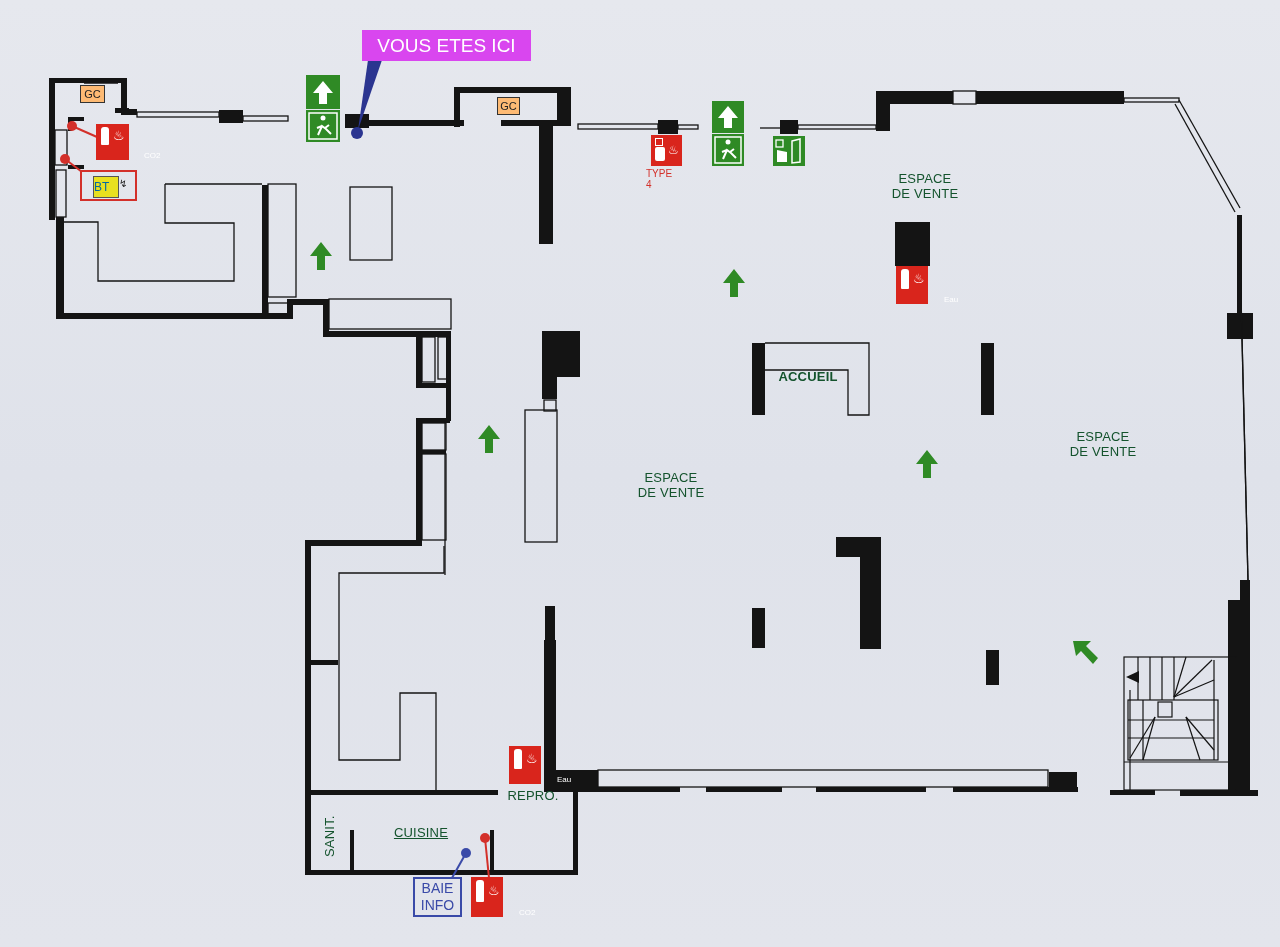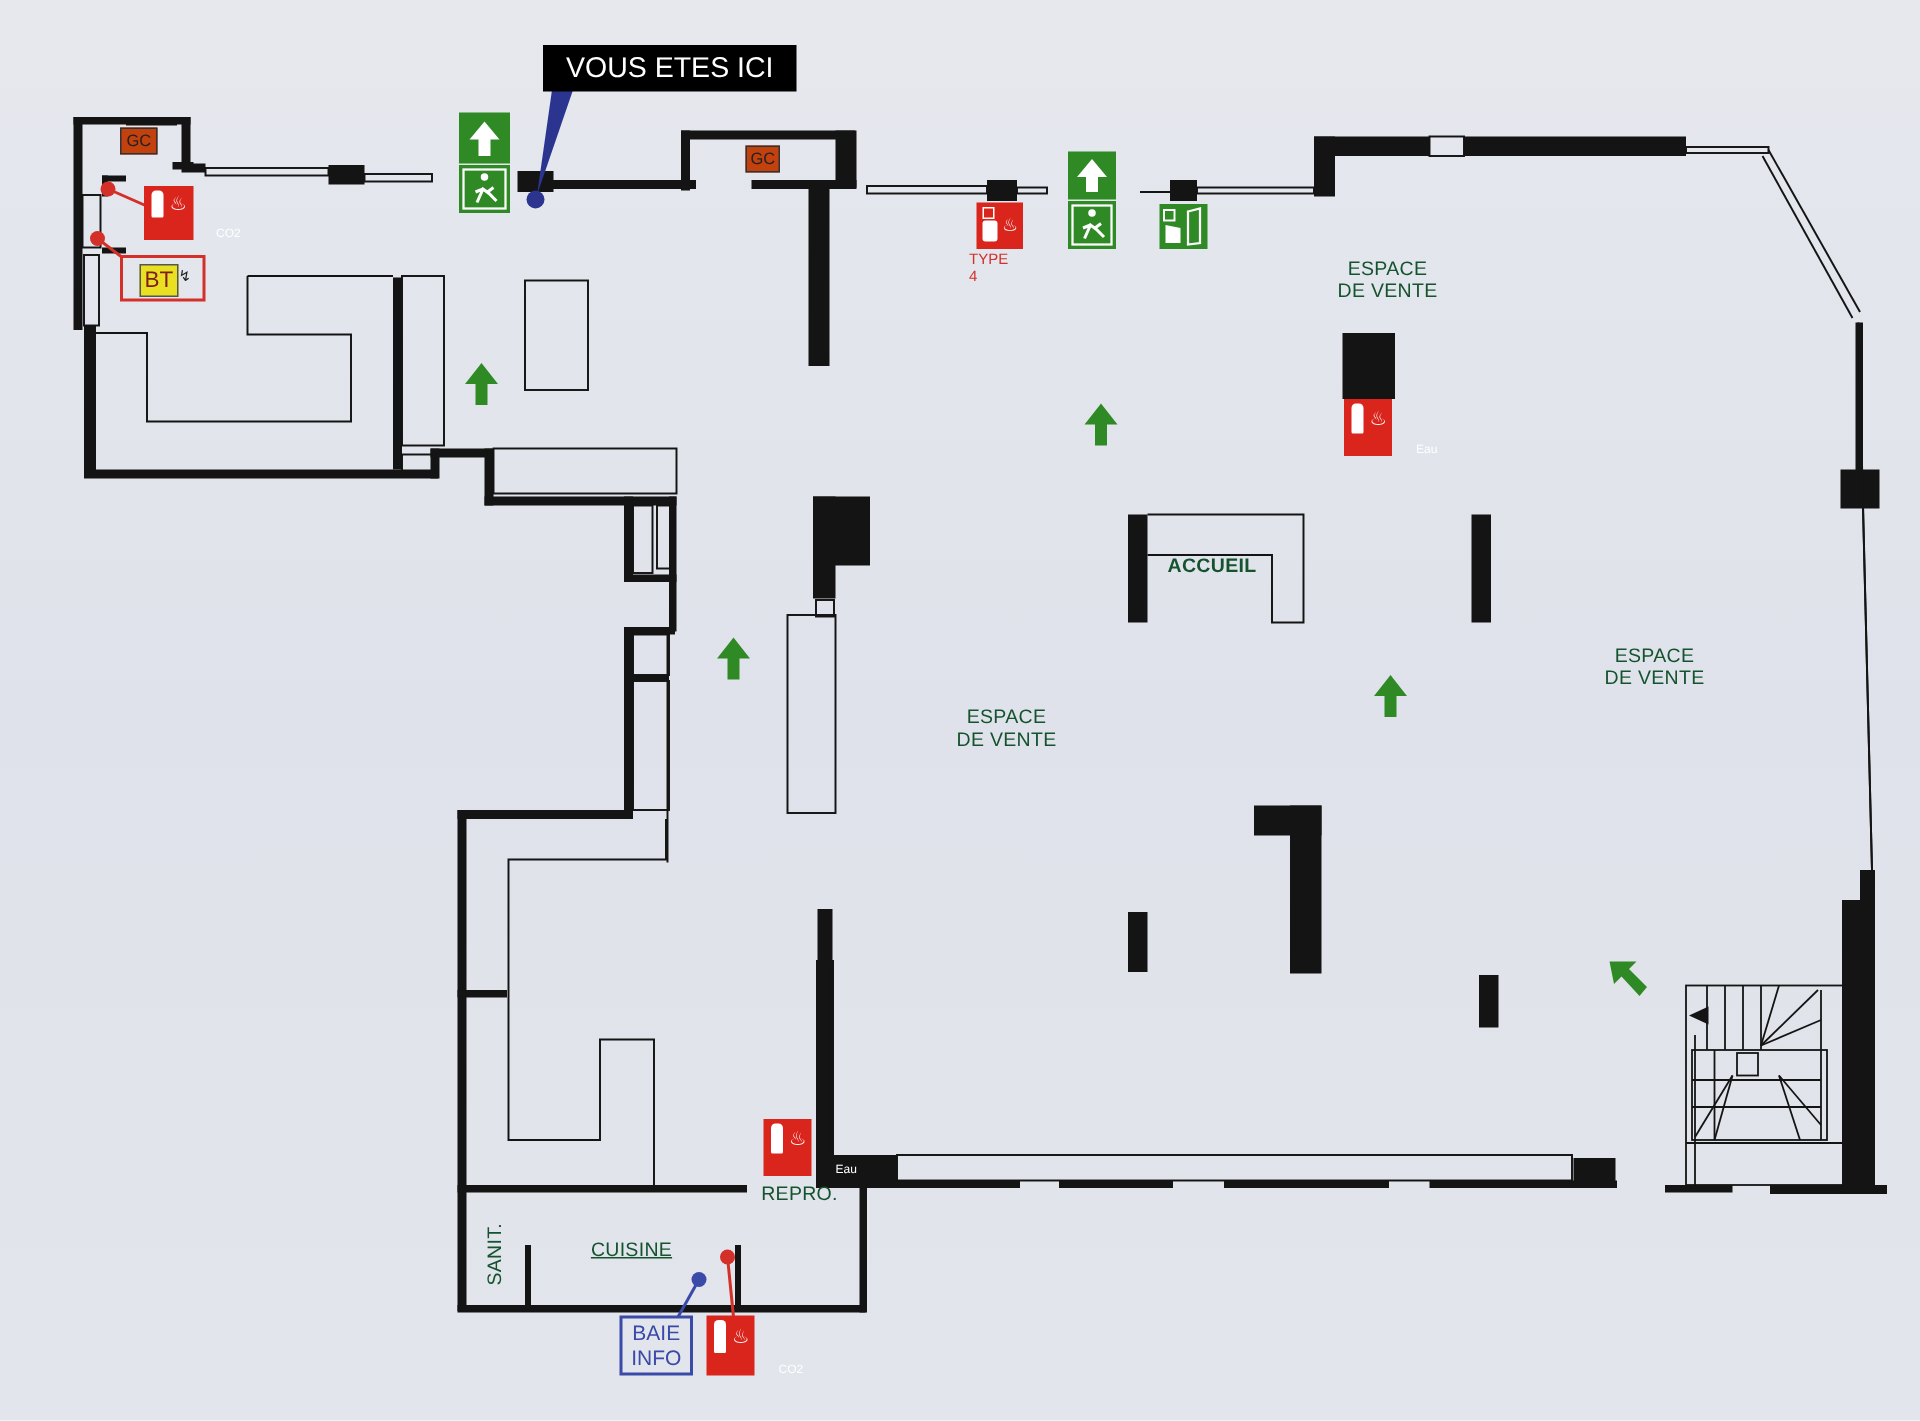--- a/index.html
+++ b/index.html
@@ -9,40 +9,40 @@
     font-family: "Liberation Sans", sans-serif;
     position: relative;
   }
   #plan { position: absolute; left: 0; top: 0; }
   .label {
     position: absolute; color: #14532d; font-size: 13px; line-height: 15px;
     text-align: center; letter-spacing: 0.2px;
   }
   .you-are-here {
     position: absolute; left: 362px; top: 30px; width: 169px; height: 31px;
-    background: #000000; color: #fff; font-size: 19px; line-height: 31px;
+    background: #d946ef; color: #fff; font-size: 19px; line-height: 31px;
     text-align: center;
   }
   .fire-sign {
     position: absolute; background: #d9251c; color: #fff; font-size: 8px;
     text-align: center; box-sizing: border-box;
   }
   .fire-sign .sub { position: absolute; left: 0; right: 0; bottom: 0; height: 9px; line-height: 9px; border-top: 1px solid #fff; font-size: 8px; margin-left: 48px;}
   .gc-box {
-    position: absolute; border: 1px solid #333; background: #c2410c;
+    position: absolute; border: 1px solid #333; background: #fdba74;
     font-size: 11px; line-height: 16px; text-align: center; color:#222;
   }
   .bt-box {
     position: absolute; left: 80px; top: 170px; width: 57px; height: 31px;
     border: 2px solid #d3302a; box-sizing: border-box;
   }
   .bt-inner {
     position: absolute; left: 11px; top: 4px; width: 24px; height: 20px;
-    background: #e8e020; border: 1px solid #555; font-size: 15px; line-height: 20px;
-    text-align: center; color: #7f1d1d;
+    background: #e8e020; border: 1px solid #555; font-size: 12px; line-height: 20px;
+    color: #0369a1;
   }
   .baie-box {
     position: absolute; left: 413px; top: 877px; width: 49px; height: 40px;
     border: 2px solid #3a4aa8; box-sizing: border-box; color: #3a4aa8;
     font-size: 14px; line-height: 17px; text-align: center; padding-top: 1px;
   }
   .type4 { position: absolute; left: 646px; top: 168px; width: 40px; color: #d3302a; font-size: 10px; line-height: 11px; text-align: left; }
   .vertical { writing-mode: vertical-rl; transform: rotate(180deg); }
 </style>
 </head>

